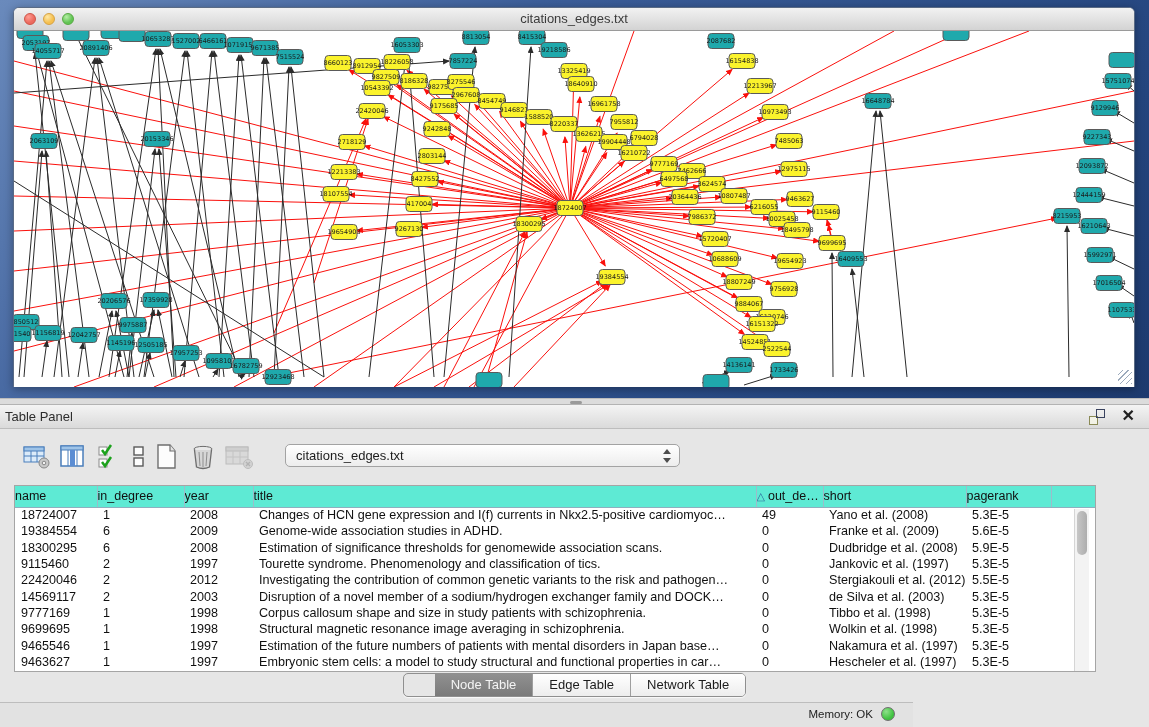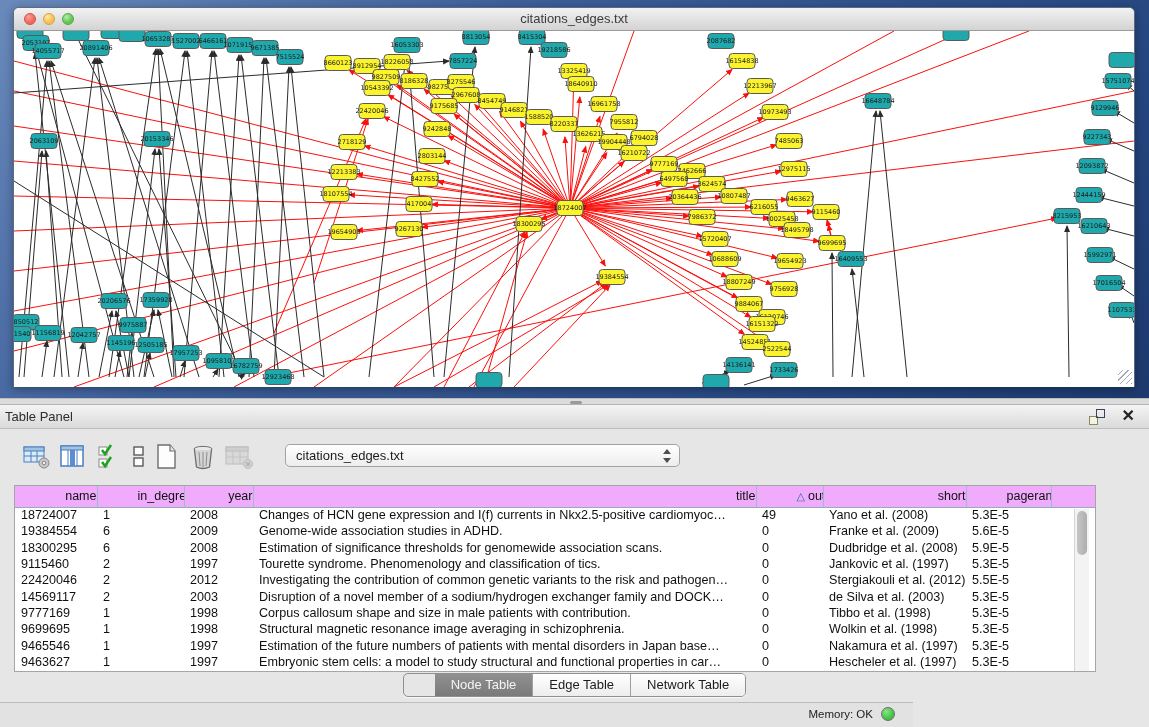--- a/index.html
+++ b/index.html
@@ -49,23 +49,23 @@
   .combo .val { position:absolute; left:10px; top:3px; font-size:13px; color:#1c1c1c; }
   .combo .arrows { position:absolute; right:7px; top:3px; width:9px; height:16px; }
   .combo .up { position:absolute; top:1px; left:0; width:0; height:0; border-left:4.5px solid transparent;
     border-right:4.5px solid transparent; border-bottom:5px solid #4d4d4d; }
   .combo .dn { position:absolute; bottom:1px; left:0; width:0; height:0; border-left:4.5px solid transparent;
     border-right:4.5px solid transparent; border-top:5px solid #4d4d4d; }
 
   .table-wrap { position:absolute; left:14px; top:80px; width:1082px; height:187px;
     border:1px solid #a5a5a5; background:#fff; overflow:hidden; }
   table.node-table { border-collapse:collapse; table-layout:fixed; width:1081px; }
-  .node-table th { height:21px; background:#f0abfc; border-right:1px solid #9cbcca;
-    border-bottom:1px solid #8fafbf; font-size:12.5px; font-weight:normal; color:#111; text-align:right;
-    overflow:hidden; white-space:nowrap;padding-left:40px; }
+  .node-table th { height:21px; background:#5eead4; border-right:1px solid #9cbcca;
+    border-bottom:1px solid #8fafbf; font-size:12.5px; font-weight:normal; color:#111; text-align:left;
+    overflow:hidden; white-space:nowrap; }
   .node-table th .sort { color:#2e6e9e; margin-right:3px; font-size:11px; }
   .node-table td { height:16.3px; font-size:12.6px; color:#101010; padding:0 0 0 6px;
     overflow:hidden; white-space:nowrap; }
   .vscroll { position:absolute; right:6px; top:23px; width:15px; height:162px; background:#f3f3f3;
     border-left:1px solid #d5d5d5; }
   .vscroll .thumb { position:absolute; left:2px; top:2px; width:10px; height:44px; background:linear-gradient(90deg,#c7c7c7,#adadad); border-radius:6px; }
 
   .tabbar { position:absolute; left:0; top:268px; width:1149px; height:26px; text-align:center; }
   .seg { display:inline-flex; border:1px solid #8f8f8f; border-radius:5px; overflow:hidden;
     box-shadow:0 1px 1px rgba(255,255,255,.8); }
@@ -879,21 +879,21 @@
               <td>Disruption of a novel member of a sodium/hydrogen exchanger family and DOCK…</td>
               <td>0</td>
               <td>de Silva et al. (2003)</td>
               <td>5.3E-5</td>
               <td></td>
             </tr>
             <tr>
               <td>9777169</td>
               <td>1</td>
               <td>1998</td>
-              <td>Corpus callosum shape and size in male patients with contribution.</td>
+              <td>Corpus callosum shape and size in study patients with schizophrenia.</td>
               <td>0</td>
               <td>Tibbo et al. (1998)</td>
               <td>5.3E-5</td>
               <td></td>
             </tr>
             <tr>
               <td>9699695</td>
               <td>1</td>
               <td>1998</td>
               <td>Structural magnetic resonance image averaging in schizophrenia.</td>

